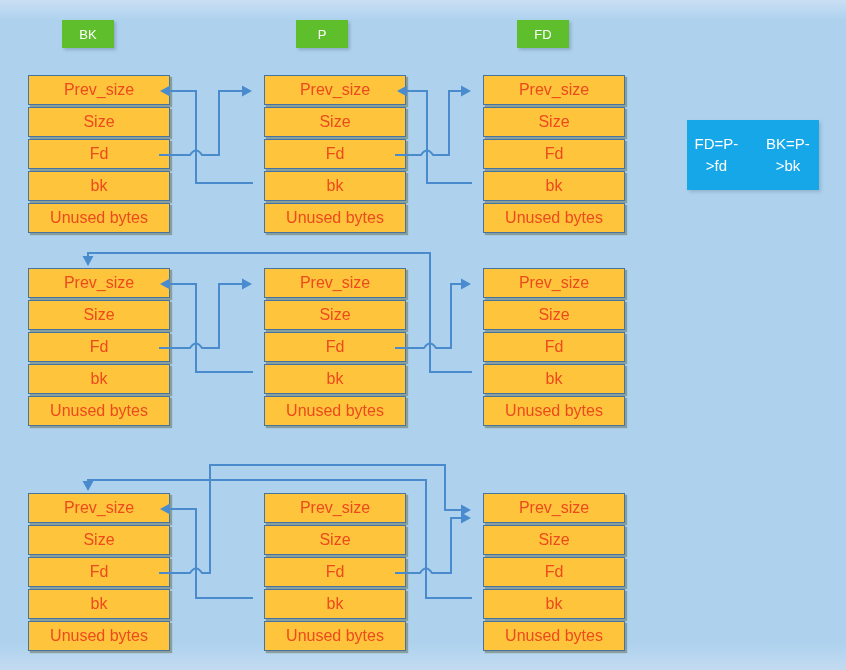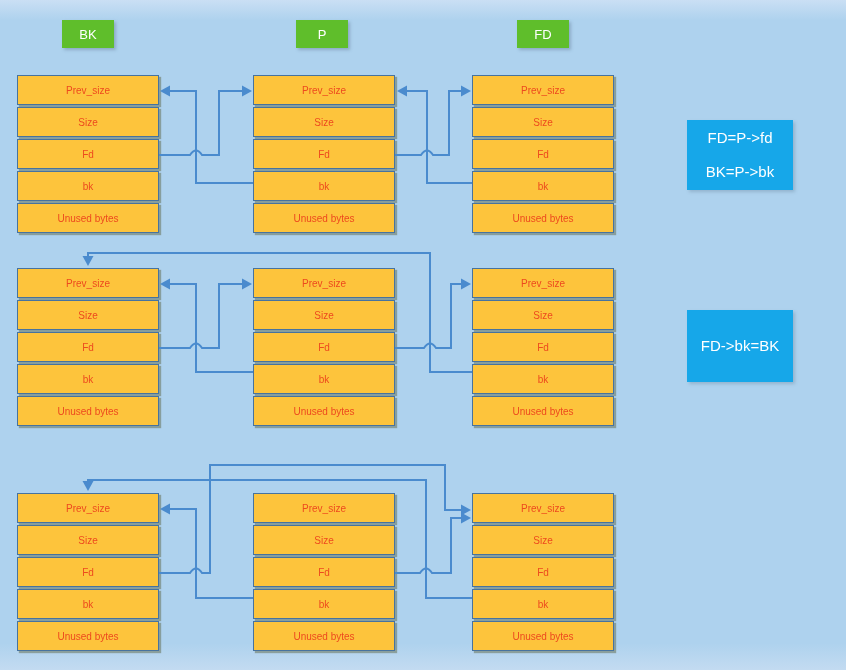--- a/index.html
+++ b/index.html
@@ -11,29 +11,30 @@
   .ptr-label{
     position:absolute;width:52px;height:28px;
     background:var(--pointer-label-bg);color:var(--pointer-label-text);
     font-size:13px;display:flex;align-items:center;justify-content:center;
     box-shadow:2px 2px 3px rgba(100,125,150,.45);
   }
   .chunk{position:absolute;width:142px;}
   .field{
     box-sizing:border-box;width:142px;height:30px;margin-bottom:2px;
     background:var(--chunk-fill);border:1px solid var(--chunk-border);
-    color:var(--field-text);font-size:10px;
+    color:var(--field-text);font-size:16px;
     display:flex;align-items:center;justify-content:center;
     box-shadow:2px 2px 1px rgba(95,105,75,.5);
+    margin-left:11px;
   }
   .ann{
-    position:absolute;width:106px;
+    position:absolute;width:132px;
     background:var(--annotation-bg);color:var(--annotation-text);
     font-size:15px;line-height:1.5;text-align:center;
-    display:flex;flex-direction:column;align-items:center;justify-content:center;
+    display:flex;flex-direction:row;align-items:center;justify-content:center;
     box-shadow:2px 2px 3px rgba(100,125,150,.35);
     gap:11px;
   }
   svg.arrows{position:absolute;left:0;top:0;pointer-events:none;}
   .arrow path{fill:none;stroke:var(--arrow);stroke-width:2;stroke-linejoin:miter;}
   .arrow polygon{fill:var(--arrow);}
 </style>
 </head>
 <body>
 
@@ -106,23 +107,20 @@
       <div class="field">Size</div>
       <div class="field">Fd</div>
       <div class="field">bk</div>
       <div class="field">Unused bytes</div>
     </div>
 
   <div class="ann" style="left:687px;top:120px;height:70px">
     <div>FD=P-&gt;fd</div>
     <div>BK=P-&gt;bk</div>
   </div>
-  <div class="ann" style="left:687px;top:310px;height:72px">
-    <div>FD-&gt;bk=BK</div>
-  </div>
 
   <svg class="arrows" width="846" height="670" viewBox="0 0 846 670">
 
     <g class="arrow">
       <path d="M159 155 H190 Q196 146 202 155 H219 V91 H242"></path>
       <polygon points="252,91 242,85.5 242,96.5"></polygon>
     </g>
     <g class="arrow">
       <path d="M253 183 H196 V91 H170"></path>
       <polygon points="160,91 170,85.5 170,96.5"></polygon>

